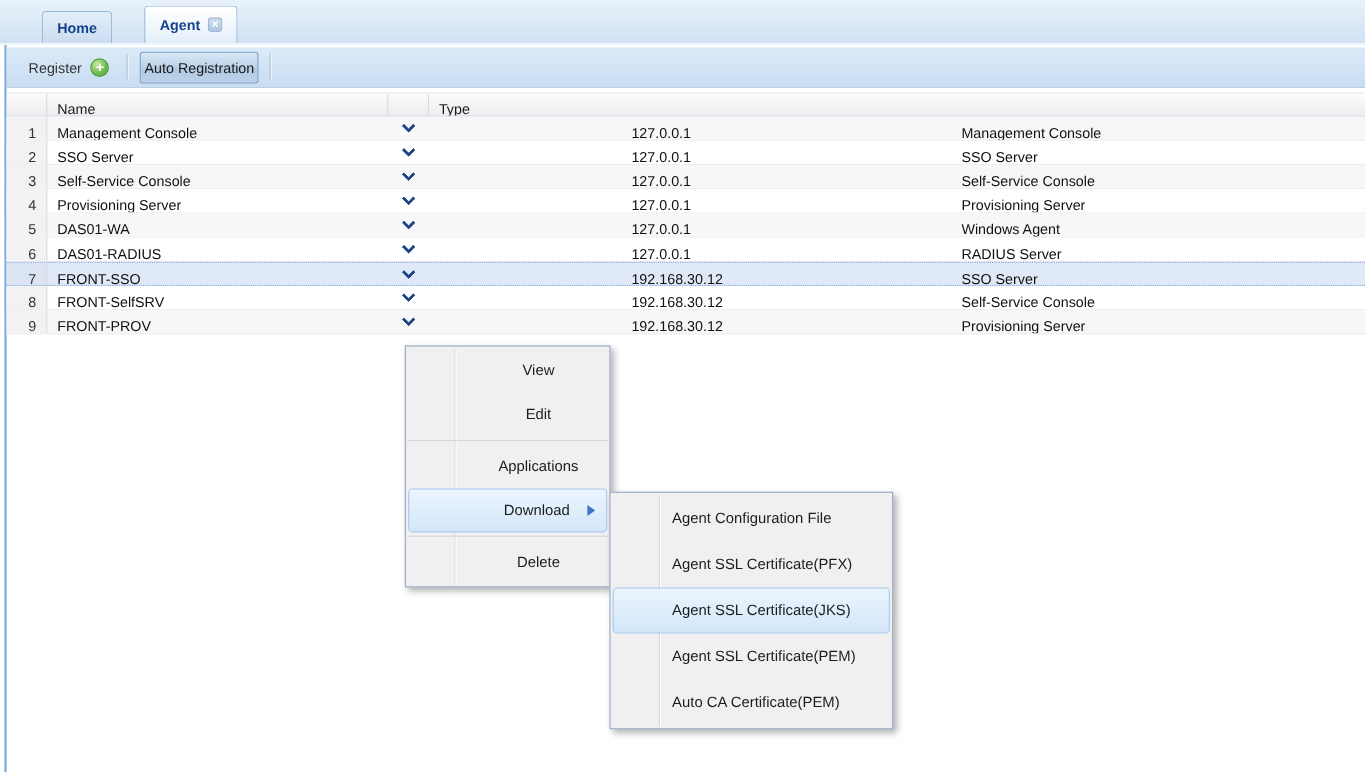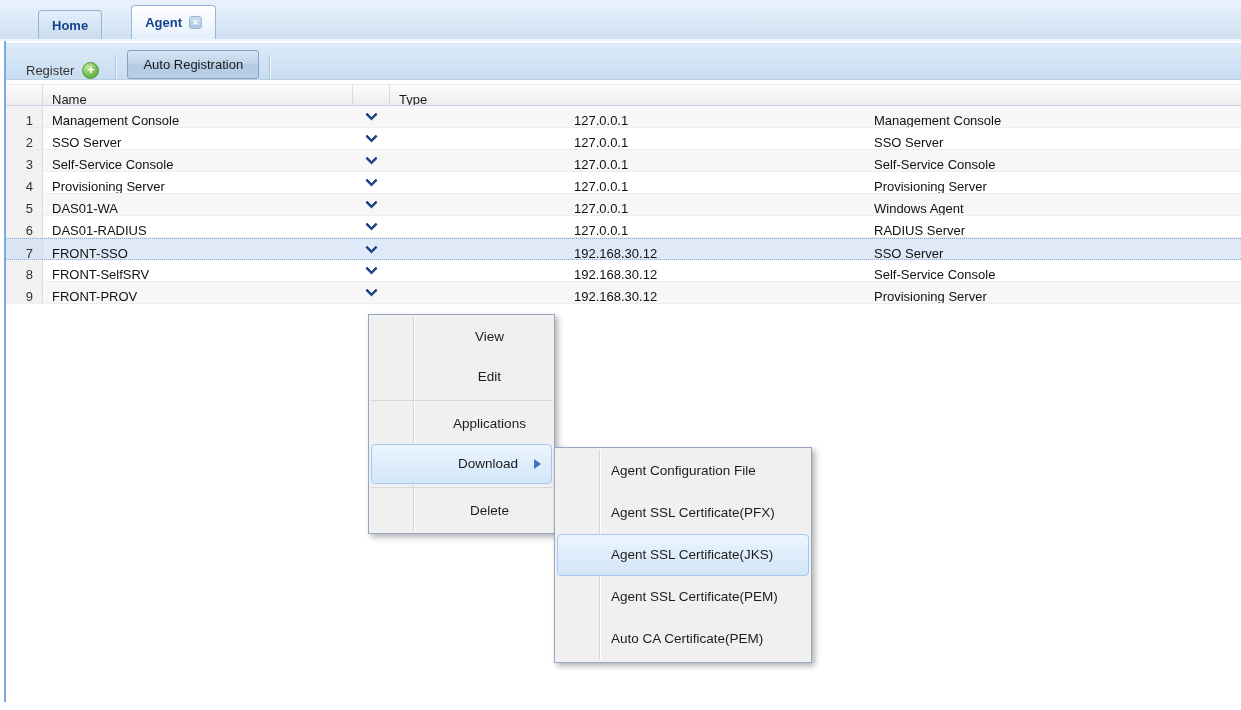--- a/index.html
+++ b/index.html
@@ -41,32 +41,32 @@
     border:1px solid #9fb6d2;
     color:#fdfdfd; font-size:11px; line-height:10px; text-align:center; font-weight:bold;
     cursor:pointer;
   }
 
   
   .toolbar {
     position:absolute; left:6px; top:43px; width:1235px; height:37px;
     background:linear-gradient(180deg,#dcebf9,#c9dcf1);
     border-bottom:1px solid #b9cfe4;
-    display:flex; align-items:flex-end; padding-left:14px;
+    display:flex; align-items:center; padding-left:14px;
   }
   .register-btn { display:flex; align-items:center; gap:8px; padding:0 6px; color:#333; cursor:pointer; }
   .plus-icon {
     width:17px; height:17px; border-radius:50%;
     background:radial-gradient(circle at 35% 28%, #c6e9a4, #6cb94a 62%, #4f9d33);
     border:1px solid #4f9b39;
     color:#fff; font-weight:bold; font-size:13px; line-height:14px; text-align:center;
   }
   .tb-sep { width:2px; height:24px; border-left:1px solid #aac3dc; border-right:1px solid #f2f8fd; margin:0 10px; }
   .autoreg-btn {
-    height:29px; line-height:27px; padding:0 15px; color:#1a1a1a;
+    height:29px; line-height:27px; padding:0 3px; color:#1a1a1a;
     border:1px solid #7ea2c8; border-radius:3px; cursor:pointer;
     background:linear-gradient(180deg,#d8e7f6,#bdd3e9 48%,#b0c9e2 52%,#bcd2ea);
   }
 
   
   .grid { position:absolute; left:6px; top:84px; width:1235px; }
   .grid-header, .grid-row {
     display:grid;
     grid-template-columns:37px 310px 37px 175px 300px 1fr;
     height:22px;

